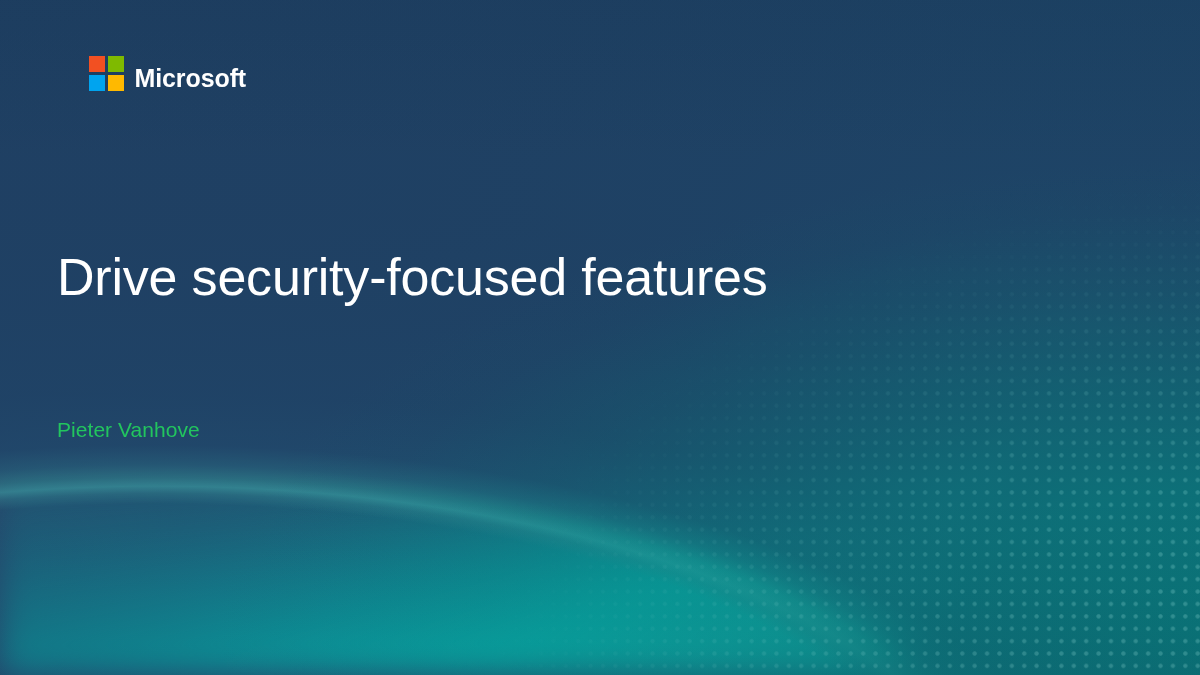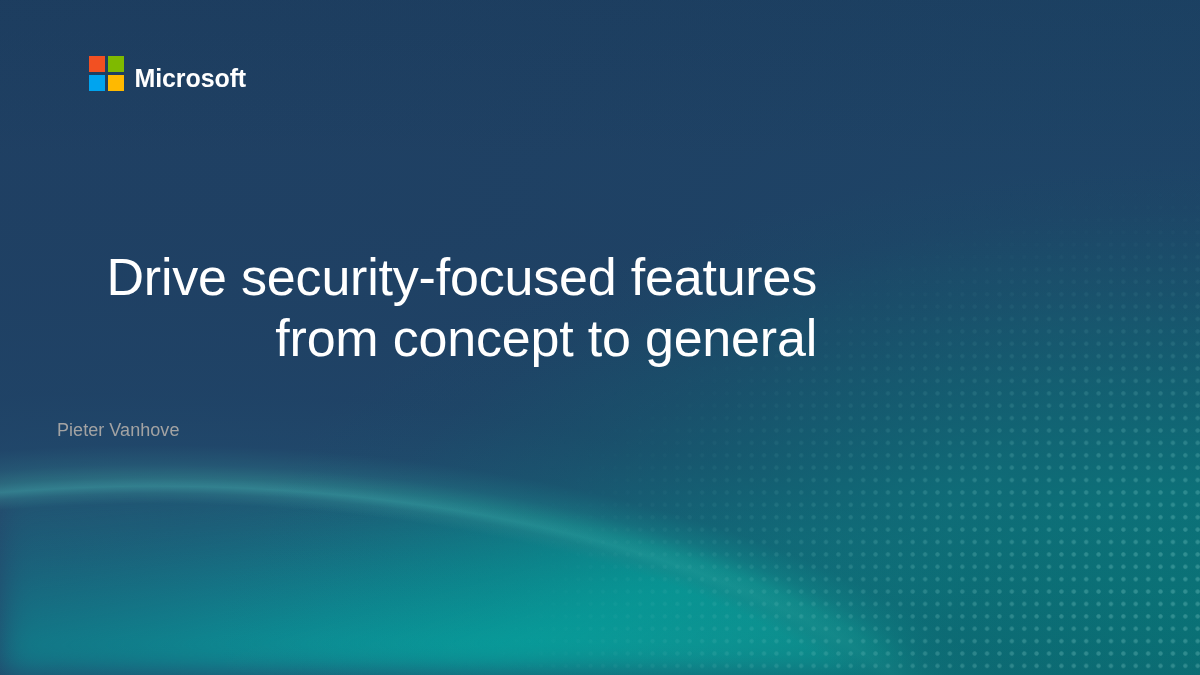--- a/index.html
+++ b/index.html
@@ -192,30 +192,29 @@
   .title {
     position: absolute;
     left: 57px;
     top: 212px;
     width: 760px;
     color: #ffffff;
     font-size: 52px;
     font-weight: 400;
     line-height: 61px;
     letter-spacing: -0.2px;
-    text-align: right;
   }
   .title-line { display: block; white-space: nowrap; }
 
   .author {
     position: absolute;
     left: 57px;
     top: 418px;
-    color: #a3a3a3;
-    font-size: 18px;
+    color: #22c55e;
+    font-size: 21px;
     font-weight: 400;
     line-height: 24px;
     letter-spacing: 0.05px;
     white-space: nowrap;
   }
 </style>
 </head>
 <body>
 
 <div class="slide">
@@ -235,18 +234,17 @@
       <span class="logo-sq" style="background:#F25022"></span>
       <span class="logo-sq" style="background:#7FBA00"></span>
       <span class="logo-sq" style="background:#00A4EF"></span>
       <span class="logo-sq" style="background:#FFB900"></span>
     </div>
     <span class="brand-name">Microsoft</span>
   </div>
 
   <h1 class="title">
     <span class="title-line">Drive security-focused features</span>
-    <span class="title-line">from concept to general</span>
   </h1>
 
   <div class="author">Pieter Vanhove</div>
 
 </div>
 
 </body></html>

